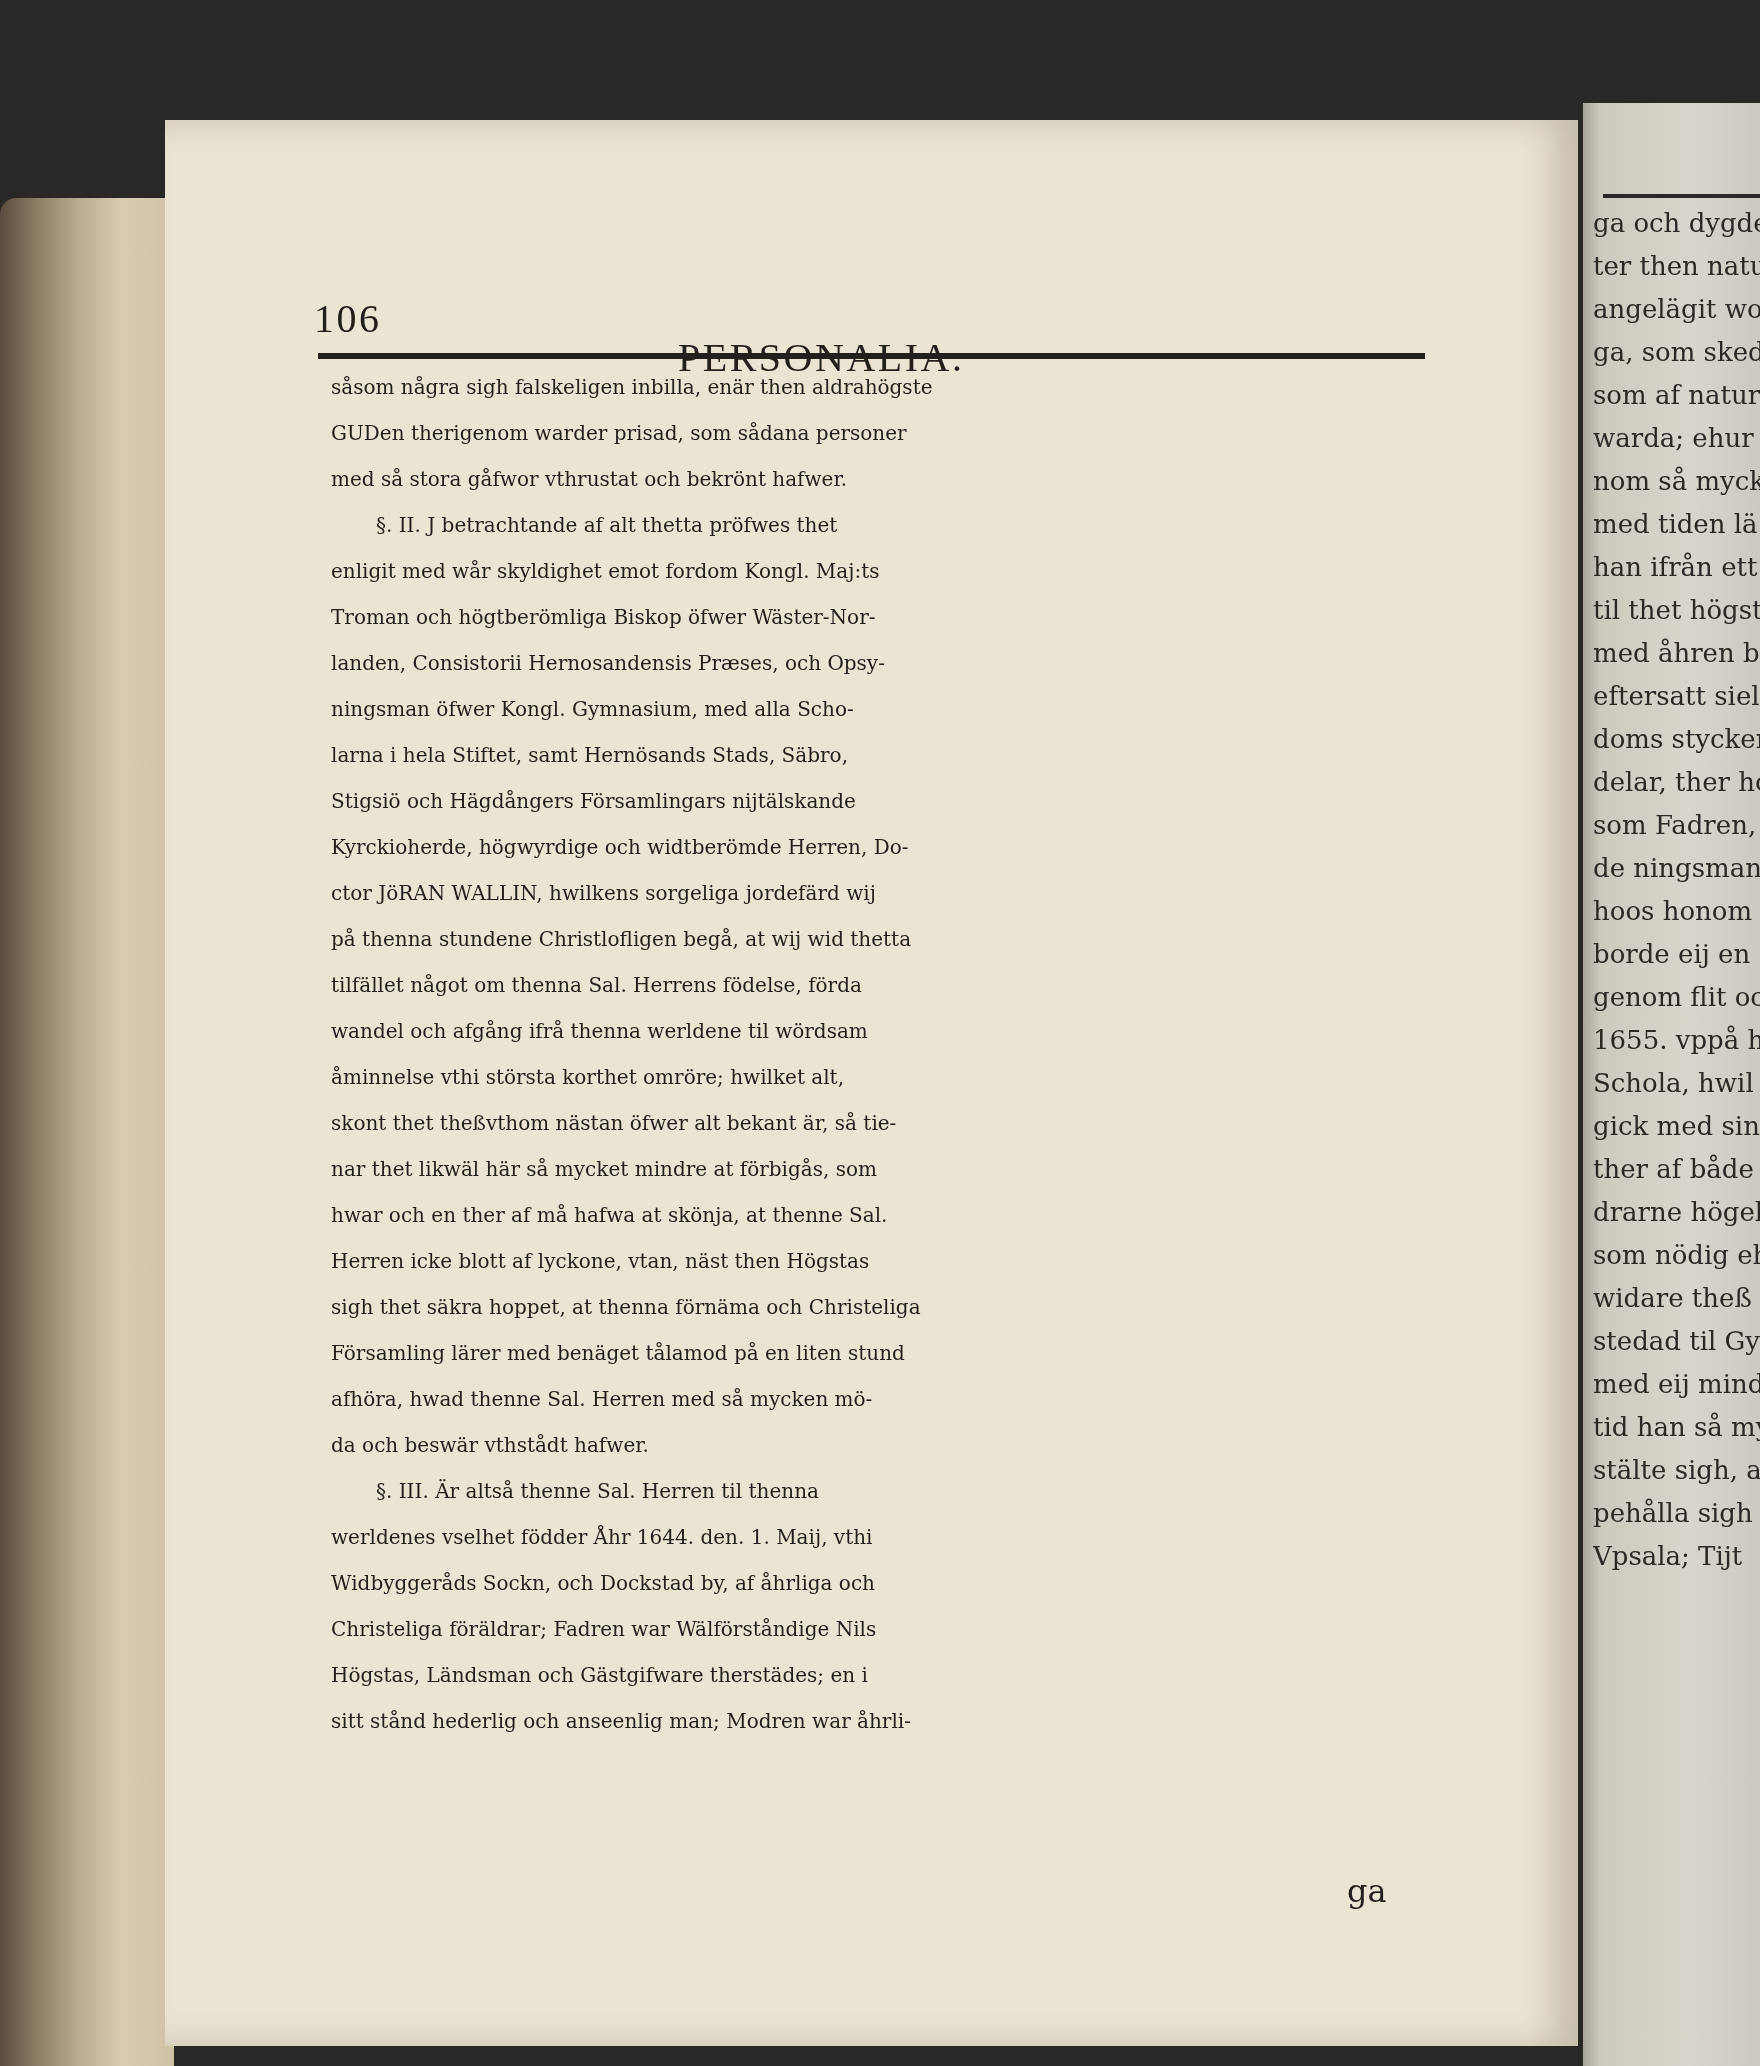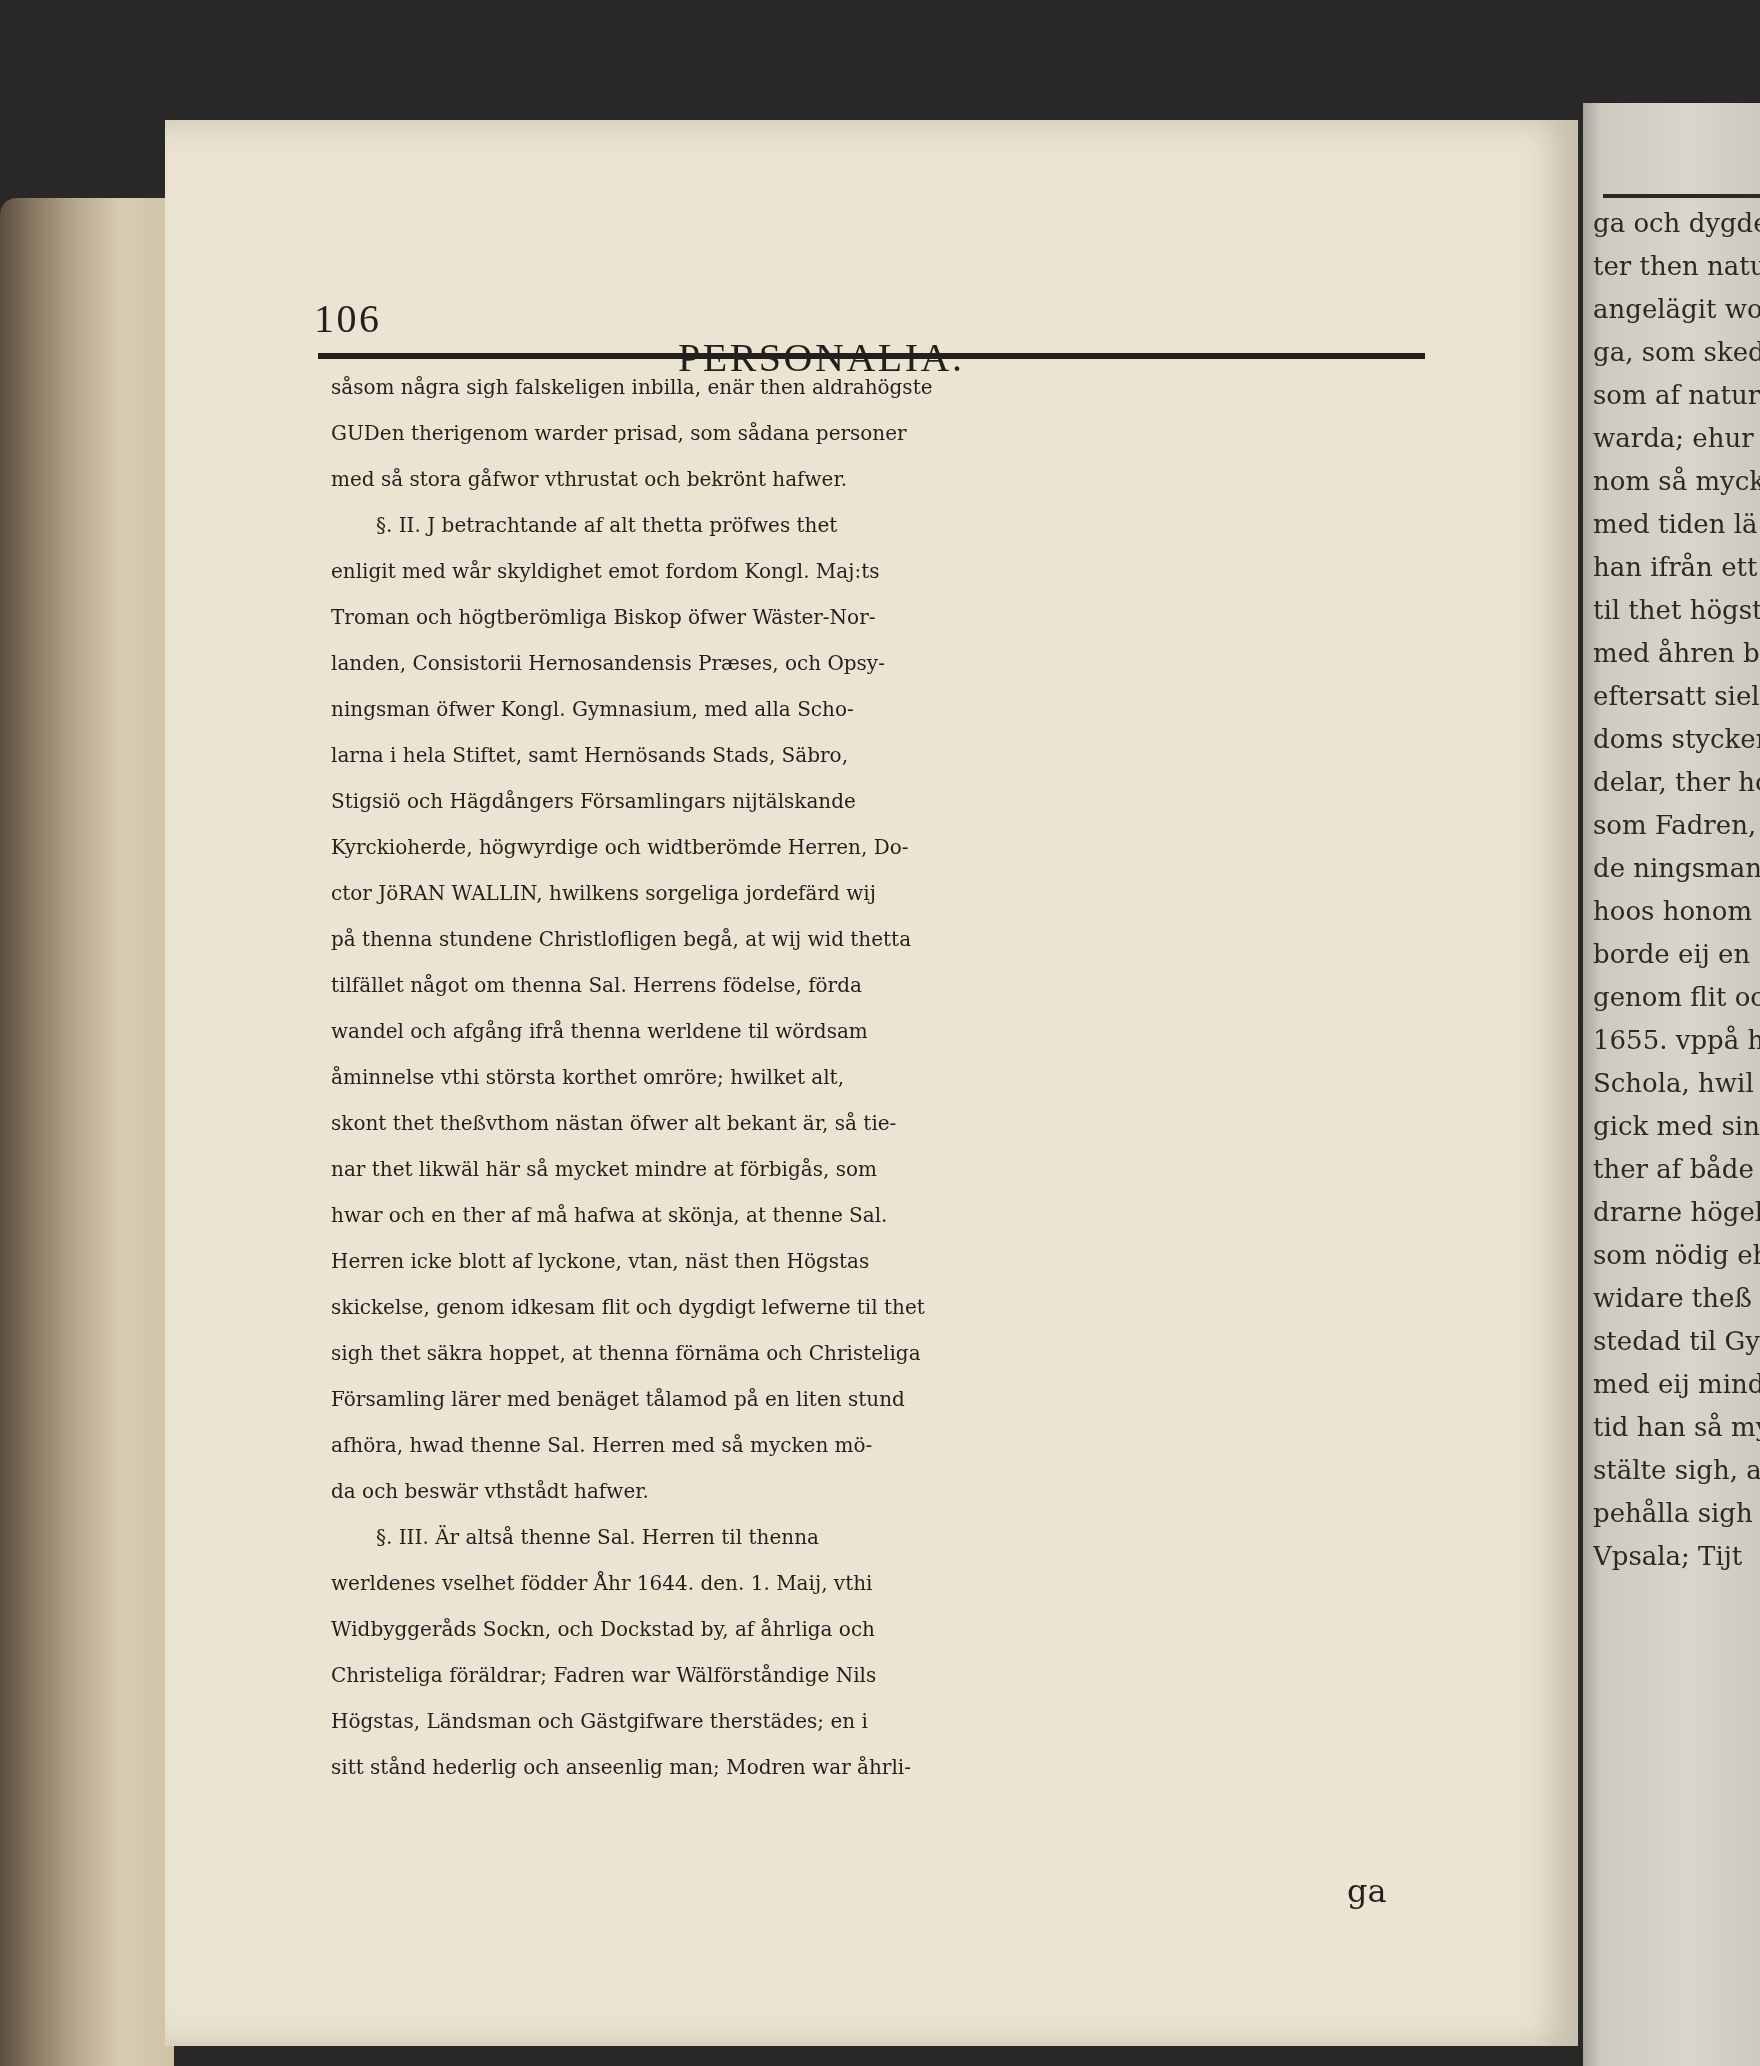--- a/index.html
+++ b/index.html
@@ -81,21 +81,20 @@
     <div class="line">Kyrckioherde, högwyrdige och widtberömde Herren, Do-</div>
     <div class="line">ctor JöRAN WALLIN, hwilkens sorgeliga jordefärd wij</div>
     <div class="line">på thenna stundene Christlofligen begå, at wij wid thetta</div>
     <div class="line">tilfället något om thenna Sal. Herrens födelse, förda</div>
     <div class="line">wandel och afgång ifrå thenna werldene til wördsam</div>
     <div class="line">åminnelse vthi största korthet omröre; hwilket alt,</div>
     <div class="line">skont thet theßvthom nästan öfwer alt bekant är, så tie-</div>
     <div class="line">nar thet likwäl här så mycket mindre at förbigås, som</div>
     <div class="line">hwar och en ther af må hafwa at skönja, at thenne Sal.</div>
     <div class="line">Herren icke blott af lyckone, vtan, näst then Högstas</div>
-    <div class="line">skickelse, genom idkesam flit och dygdigt lefwerne til thet</div>
     <div class="line">sigh thet säkra hoppet, at thenna förnäma och Christeliga</div>
     <div class="line">Församling lärer med benäget tålamod på en liten stund</div>
     <div class="line">afhöra, hwad thenne Sal. Herren med så mycken mö-</div>
     <div class="line">da och beswär vthstådt hafwer.</div>
     <div class="line indent">§. III. Är altså thenne Sal. Herren til thenna</div>
     <div class="line">werldenes vselhet födder Åhr 1644. den. 1. Maij, vthi</div>
     <div class="line">Widbyggeråds Sockn, och Dockstad by, af åhrliga och</div>
     <div class="line">Christeliga föräldrar; Fadren war Wälförståndige Nils</div>
     <div class="line">Högstas, Ländsman och Gästgifware therstädes; en i</div>
     <div class="line">sitt stånd hederlig och anseenlig man; Modren war åhrli-</div>

